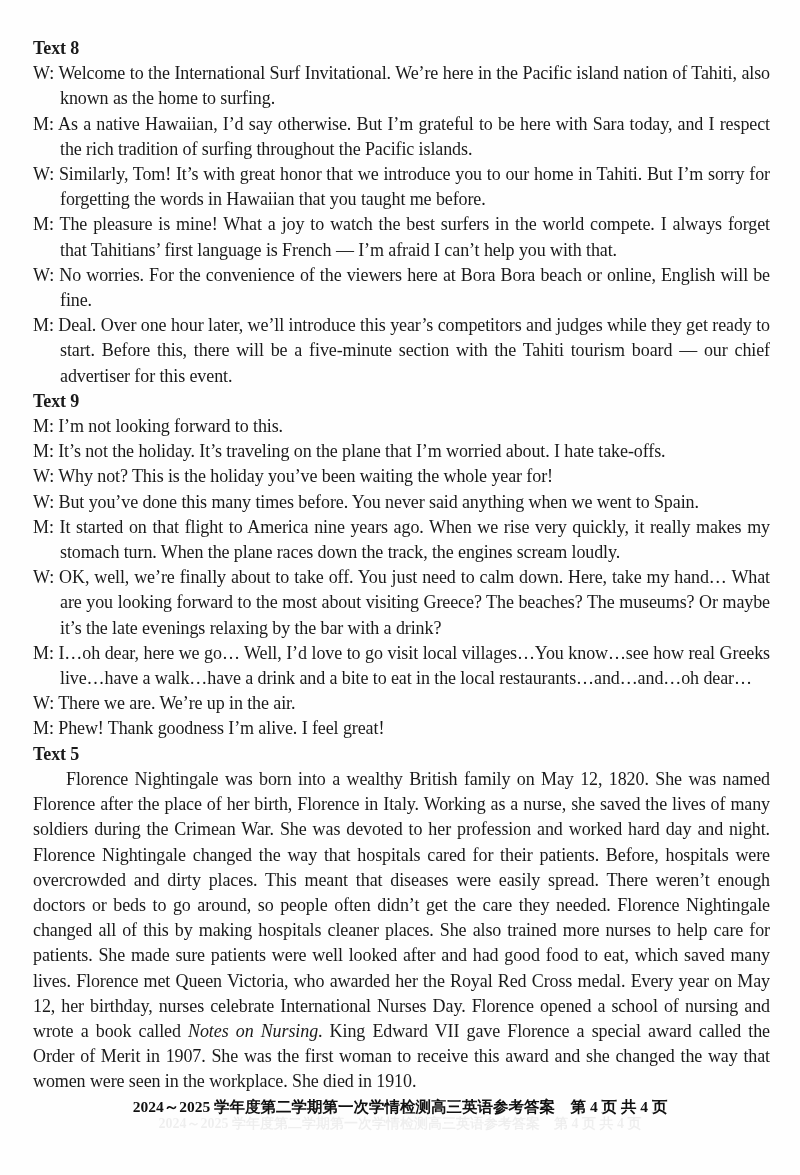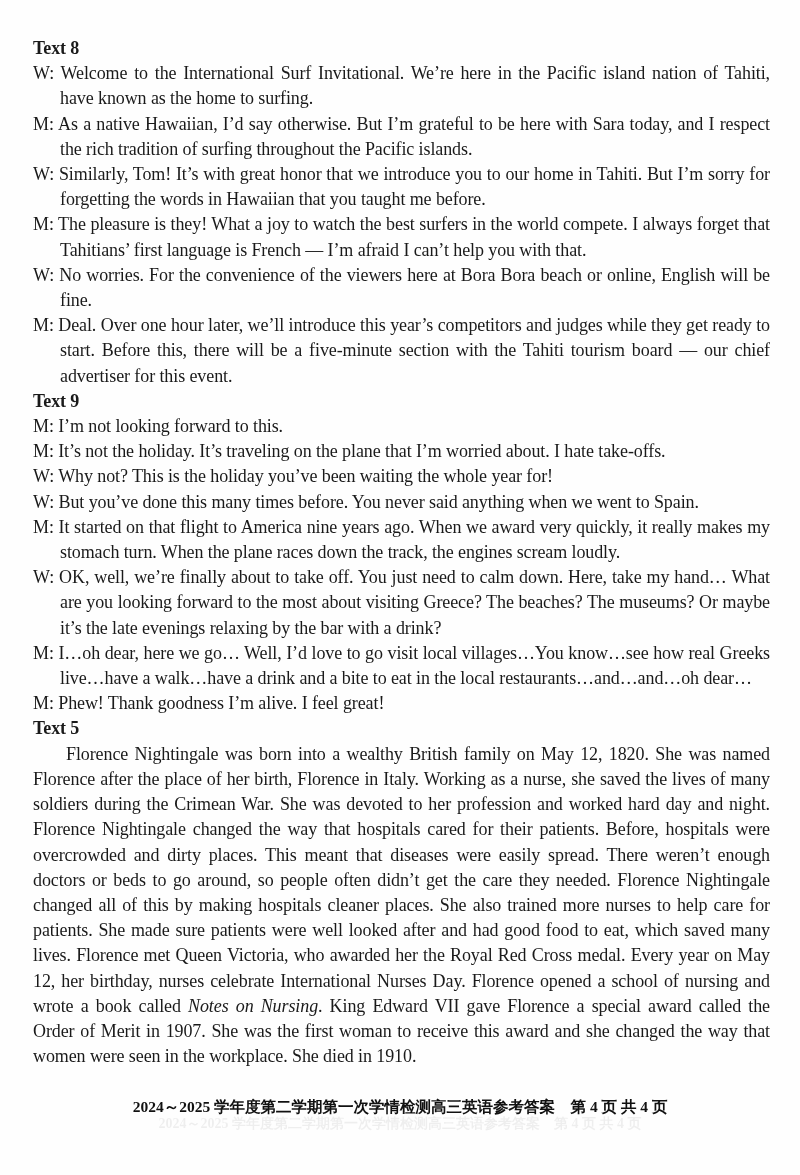--- a/index.html
+++ b/index.html
@@ -59,34 +59,35 @@
   }
   i { }
 </style>
 </head>
 <body>
 
 <div class="page">
 
   <main class="content">
       <div class="section-heading">Text 8</div>
-      <div class="dialogue-line"><span class="speaker">W:</span> <span>Welcome to the International Surf Invitational. We’re here in the Pacific island nation of Tahiti, have known as the home to surfing.</span></div>
+      <div class="dialogue-line"><span class="speaker">W:</span> <span>Welcome to the International Surf Invitational. We’re here in the Pacific island nation of Tahiti, also known as the home to surfing.</span></div>
       <div class="dialogue-line"><span class="speaker">M:</span> <span>As a native Hawaiian, I’d say otherwise. But I’m grateful to be here with Sara today, and I respect the rich tradition of surfing throughout the Pacific islands.</span></div>
       <div class="dialogue-line"><span class="speaker">W:</span> <span>Similarly, Tom! It’s with great honor that we introduce you to our home in Tahiti. But I’m sorry for forgetting the words in Hawaiian that you taught me before.</span></div>
-      <div class="dialogue-line"><span class="speaker">M:</span> <span>The pleasure is they! What a joy to watch the best surfers in the world compete. I always forget that Tahitians’ first language is French — I’m afraid I can’t help you with that.</span></div>
+      <div class="dialogue-line"><span class="speaker">M:</span> <span>The pleasure is mine! What a joy to watch the best surfers in the world compete. I always forget that Tahitians’ first language is French — I’m afraid I can’t help you with that.</span></div>
       <div class="dialogue-line"><span class="speaker">W:</span> <span>No worries. For the convenience of the viewers here at Bora Bora beach or online, English will be fine.</span></div>
       <div class="dialogue-line"><span class="speaker">M:</span> <span>Deal. Over one hour later, we’ll introduce this year’s competitors and judges while they get ready to start. Before this, there will be a five-minute section with the Tahiti tourism board — our chief advertiser for this event.</span></div>
       <div class="section-heading">Text 9</div>
       <div class="dialogue-line"><span class="speaker">M:</span> <span>I’m not looking forward to this.</span></div>
       <div class="dialogue-line"><span class="speaker">M:</span> <span>It’s not the holiday. It’s traveling on the plane that I’m worried about. I hate take-offs.</span></div>
       <div class="dialogue-line"><span class="speaker">W:</span> <span>Why not? This is the holiday you’ve been waiting the whole year for!</span></div>
       <div class="dialogue-line"><span class="speaker">W:</span> <span>But you’ve done this many times before. You never said anything when we went to Spain.</span></div>
-      <div class="dialogue-line"><span class="speaker">M:</span> <span>It started on that flight to America nine years ago. When we award very quickly, it really makes my stomach turn. When the plane races down the track, the engines scream loudly.</span></div>
+      <div class="dialogue-line"><span class="speaker">M:</span> <span>It started on that flight to America nine years ago. When we rise very quickly, it really makes my stomach turn. When the plane races down the track, the engines scream loudly.</span></div>
       <div class="dialogue-line"><span class="speaker">W:</span> <span>OK, well, we’re finally about to take off. You just need to calm down. Here, take my hand… What are you looking forward to the most about visiting Greece? The beaches? The museums? Or maybe it’s the late evenings relaxing by the bar with a drink?</span></div>
       <div class="dialogue-line"><span class="speaker">M:</span> <span>I…oh dear, here we go… Well, I’d love to go visit local villages…You know…see how real Greeks live…have a walk…have a drink and a bite to eat in the local restaurants…and…and…oh dear…</span></div>
+      <div class="dialogue-line"><span class="speaker">W:</span> <span>There we are. We’re up in the air.</span></div>
       <div class="dialogue-line"><span class="speaker">M:</span> <span>Phew! Thank goodness I’m alive. I feel great!</span></div>
       <div class="section-heading">Text 5</div>
       <div class="paragraph"><span>Florence Nightingale was born into a wealthy British family on May 12, 1820. She was named Florence after the place of her birth, Florence in Italy. Working as a nurse, she saved the lives of many soldiers during the Crimean War. She was devoted to her profession and worked hard day and night. Florence Nightingale changed the way that hospitals cared for their patients. Before, hospitals were overcrowded and dirty places. This meant that diseases were easily spread. There weren’t enough doctors or beds to go around, so people often didn’t get the care they needed. Florence Nightingale changed all of this by making hospitals cleaner places. She also trained more nurses to help care for patients. She made sure patients were well looked after and had good food to eat, which saved many lives. Florence met Queen Victoria, who awarded her the Royal Red Cross medal. Every year on May 12, her birthday, nurses celebrate International Nurses Day. Florence opened a school of nursing and wrote a book called </span><i>Notes on Nursing</i><span>. King Edward VII gave Florence a special award called the Order of Merit in 1907. She was the first woman to receive this award and she changed the way that women were seen in the workplace. She died in 1910.</span></div>
     </main>
 
   <div class="footer">2024～2025 学年度第二学期第一次学情检测高三英语参考答案　第 4 页  共 4 页</div>
 
   <div class="bleed-through" aria-hidden="true">2024～2025 学年度第二学期第一次学情检测高三英语参考答案　第 4 页  共 4 页</div>
 
 </div>

